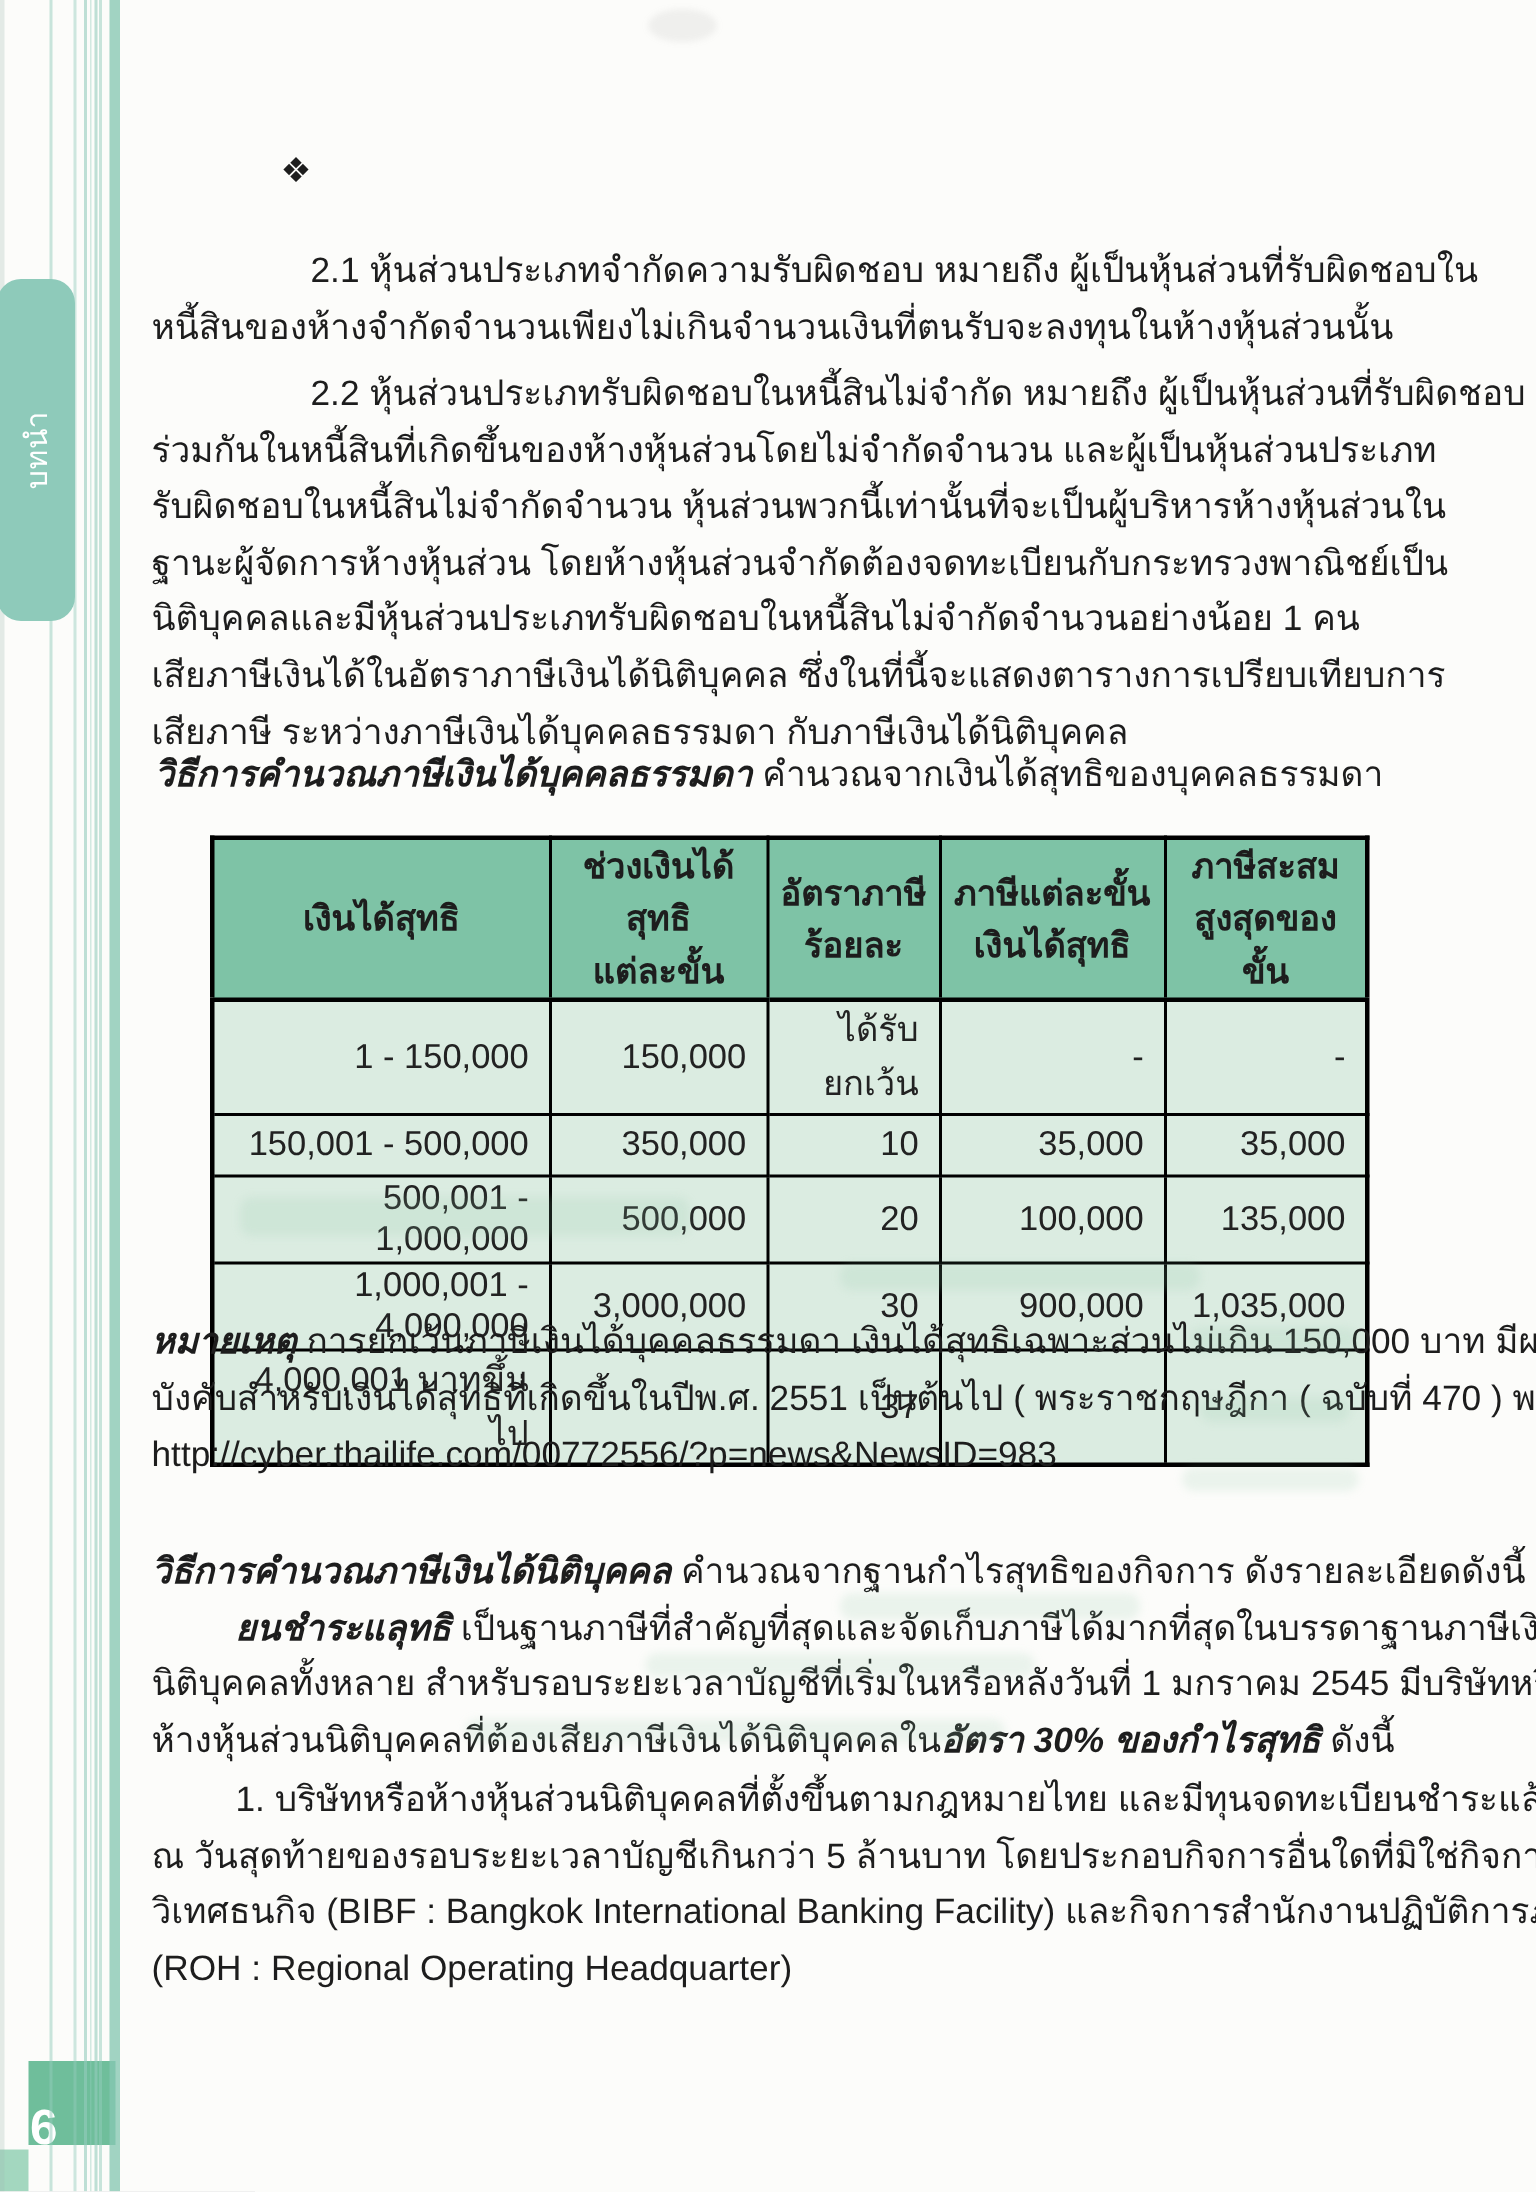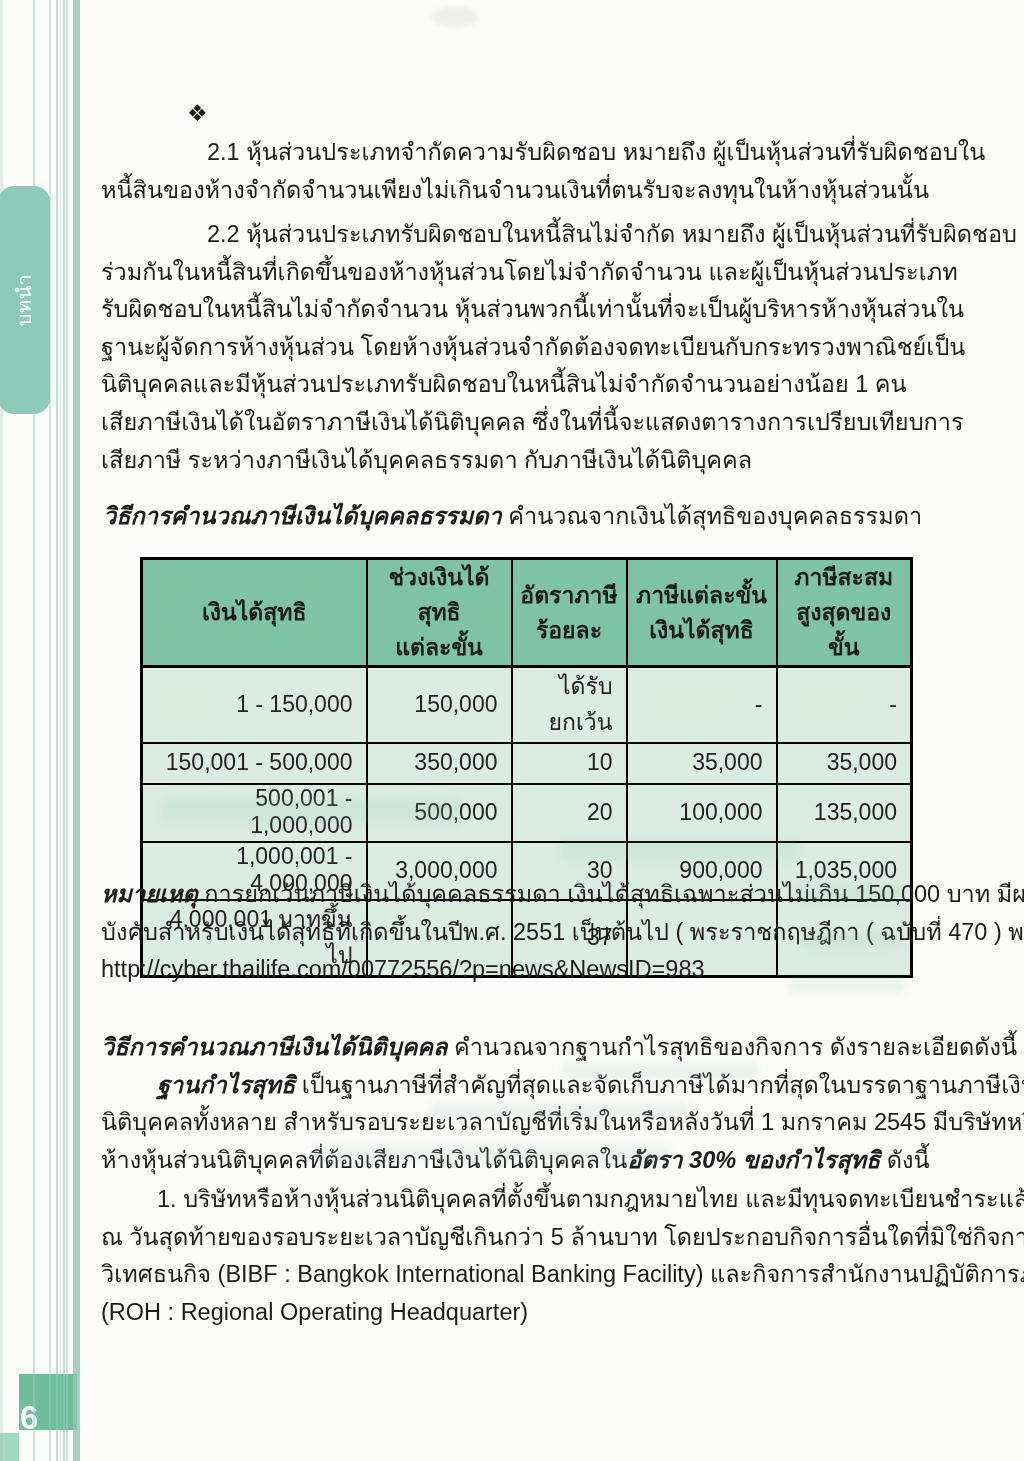--- a/index.html
+++ b/index.html
@@ -29,21 +29,21 @@
     color:#ffffff;font-size:20px;letter-spacing:.5px;white-space:nowrap;
   }
   
   .pagenum-block{position:absolute;left:19px;top:1374px;width:58px;height:56px;background:#6fbe9b;z-index:1;}
   .pagenum-block b{position:absolute;left:1px;bottom:-4px;color:#fff;font-size:33px;font-weight:bold;line-height:1;z-index:3;}
   .corner-block{position:absolute;left:0;top:1433px;width:19px;height:28px;background:#a3d7bf;z-index:1;}
   
   .blk{position:absolute;left:101px;z-index:4;}
   .line{font-size:23.5px;height:37.6px;line-height:37.6px;white-space:nowrap;}
   .ind1{padding-left:56px;}
-  .ind2{padding-left:106px;}
+  .ind2{padding-left:106px;margin-top:28px;}
   .b{font-weight:bold;font-style:italic;}
   .u{text-decoration-thickness:2px;text-underline-offset:5px;color:#1d1d1d;}
   .bullet-row{display:flex;align-items:center;gap:10px;font-size:23.5px;line-height:34px;}
   .bullet-glyph{font-size:23px;}
   
   table.tax{
     position:absolute;left:140px;top:557px;width:770px;z-index:4;
     border-collapse:collapse;table-layout:fixed;
     border:3px solid #000;
   }
@@ -184,21 +184,21 @@
   </table>
 
   <div class="blk" style="top:876px;">
       <div class="line ind0"><span class="b">หมายเหตุ</span><span> การยกเว้นภาษีเงินได้บุคคลธรรมดา เงินได้สุทธิเฉพาะส่วนไม่เกิน 150,000 บาท มีผลใช้</span></div>
       <div class="line ind0"><span>บังคับสำหรับเงินได้สุทธิที่เกิดขึ้นในปีพ.ศ. 2551 เป็นต้นไป ( พระราชกฤษฎีกา ( ฉบับที่ 470 ) พ.ศ. 2551</span></div>
       <div class="line ind0"><span class="u">http://cyber.thailife.com/00772556/?p=news&amp;NewsID=983</span></div>
     </div>
 
   <div class="blk" style="top:1029px;">
       <div class="line ind0"><span class="b">วิธีการคำนวณภาษีเงินได้นิติบุคคล</span><span> คำนวณจากฐานกำไรสุทธิของกิจการ ดังรายละเอียดดังนี้</span></div>
-      <div class="line ind1"><span class="b">ฐานกำไรสุทธิ</span><span> เป็นฐานภาษีที่สำคัญที่สุดและจัดเก็บภาษีได้มากที่สุดในบรรดาฐานภาษีเงินได้</span></div>
+      <div class="line ind1"><span class="b">ยนชำระแลุทธิ</span><span> เป็นฐานภาษีที่สำคัญที่สุดและจัดเก็บภาษีได้มากที่สุดในบรรดาฐานภาษีเงินได้</span></div>
       <div class="line ind0"><span>นิติบุคคลทั้งหลาย สำหรับรอบระยะเวลาบัญชีที่เริ่มในหรือหลังวันที่ 1 มกราคม 2545 มีบริษัทหรือ</span></div>
       <div class="line ind0"><span>ห้างหุ้นส่วนนิติบุคคลที่ต้องเสียภาษีเงินได้นิติบุคคลใน</span><span class="b">อัตรา 30% ของกำไรสุทธิ</span><span> ดังนี้</span></div>
     </div>
 
   <div class="blk" style="top:1181px;">
       <div class="line ind1"><span>1. บริษัทหรือห้างหุ้นส่วนนิติบุคคลที่ตั้งขึ้นตามกฎหมายไทย และมีทุนจดทะเบียนชำระแล้ว</span></div>
       <div class="line ind0"><span>ณ วันสุดท้ายของรอบระยะเวลาบัญชีเกินกว่า 5 ล้านบาท  โดยประกอบกิจการอื่นใดที่มิใช่กิจการ</span></div>
       <div class="line ind0"><span>วิเทศธนกิจ (BIBF : Bangkok International Banking Facility) และกิจการสำนักงานปฏิบัติการภูมิภาค</span></div>
       <div class="line ind0"><span>(ROH : Regional Operating Headquarter)</span></div>
     </div>

